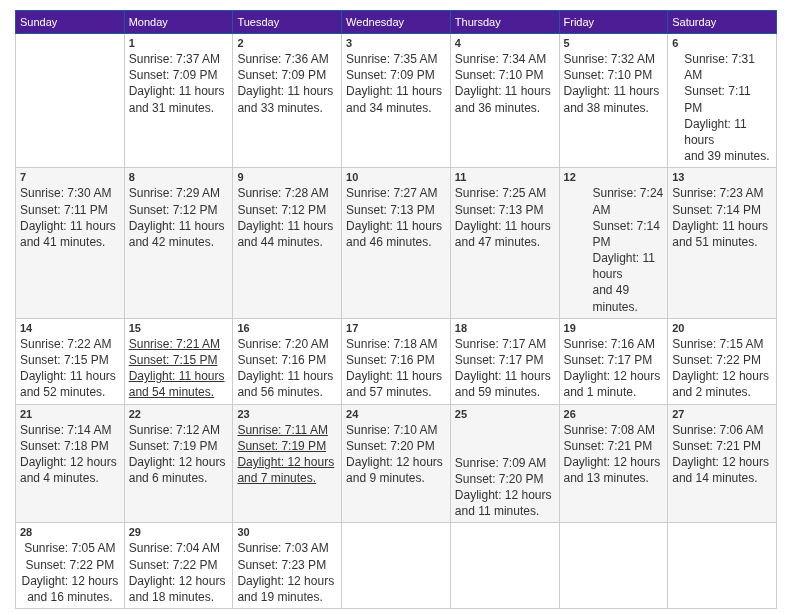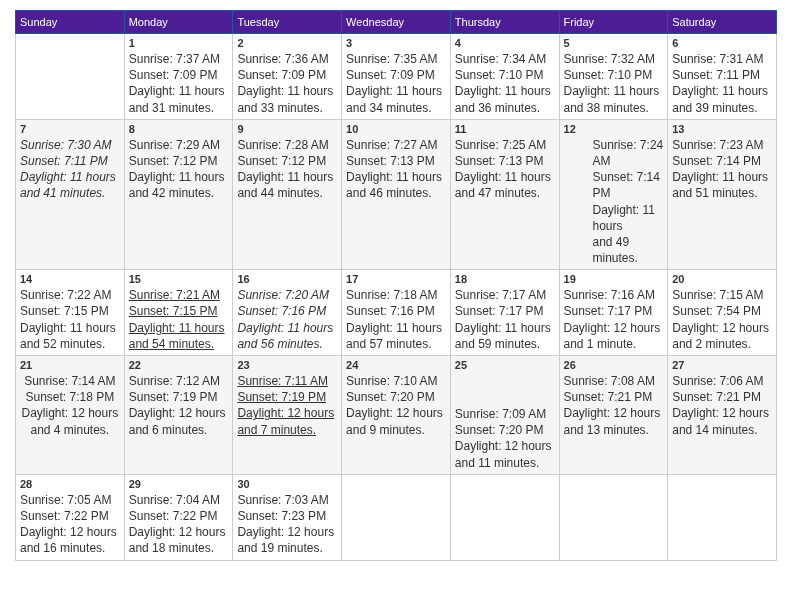--- a/index.html
+++ b/index.html
@@ -130,30 +130,30 @@
           </td>
           <td>
             <span class="day-num">5</span>
             <div class="day-info" style="white-space: pre-line;">Sunrise: 7:32 AM
 Sunset: 7:10 PM
 Daylight: 11 hours
 and 38 minutes.</div>
           </td>
           <td>
             <span class="day-num">6</span>
-            <div class="day-info" style="white-space: pre-line;">Sunrise: 7:31 AM
+            <div class="day-info" style="white-space: pre-line; margin-left: 12px;">Sunrise: 7:31 AM
 Sunset: 7:11 PM
 Daylight: 11 hours
 and 39 minutes.</div>
           </td>
         </tr>
         <tr>
           <td>
             <span class="day-num">7</span>
-            <div class="day-info" style="white-space: pre-line; font-style: italic;">Sunrise: 7:30 AM
+            <div class="day-info" style="white-space: pre-line;">Sunrise: 7:30 AM
 Sunset: 7:11 PM
 Daylight: 11 hours
 and 41 minutes.</div>
           </td>
           <td>
             <span class="day-num">8</span>
             <div class="day-info" style="white-space: pre-line;">Sunrise: 7:29 AM
 Sunset: 7:12 PM
 Daylight: 11 hours
 and 42 minutes.</div>
@@ -204,21 +204,21 @@
           </td>
           <td>
             <span class="day-num">15</span>
             <div class="day-info" style="white-space: pre-line; text-decoration: underline;">Sunrise: 7:21 AM
 Sunset: 7:15 PM
 Daylight: 11 hours
 and 54 minutes.</div>
           </td>
           <td>
             <span class="day-num">16</span>
-            <div class="day-info" style="white-space: pre-line; font-style: italic;">Sunrise: 7:20 AM
+            <div class="day-info" style="white-space: pre-line;">Sunrise: 7:20 AM
 Sunset: 7:16 PM
 Daylight: 11 hours
 and 56 minutes.</div>
           </td>
           <td>
             <span class="day-num">17</span>
             <div class="day-info" style="white-space: pre-line;">Sunrise: 7:18 AM
 Sunset: 7:16 PM
 Daylight: 11 hours
 and 57 minutes.</div>
@@ -233,29 +233,29 @@
           <td>
             <span class="day-num">19</span>
             <div class="day-info" style="white-space: pre-line;">Sunrise: 7:16 AM
 Sunset: 7:17 PM
 Daylight: 12 hours
 and 1 minute.</div>
           </td>
           <td>
             <span class="day-num">20</span>
             <div class="day-info" style="white-space: pre-line;">Sunrise: 7:15 AM
-Sunset: 7:54 PM
+Sunset: 7:22 PM
 Daylight: 12 hours
 and 2 minutes.</div>
           </td>
         </tr>
         <tr>
           <td>
             <span class="day-num">21</span>
-            <div class="day-info" style="white-space: pre-line; text-align: center;">Sunrise: 7:14 AM
+            <div class="day-info" style="white-space: pre-line;">Sunrise: 7:14 AM
 Sunset: 7:18 PM
 Daylight: 12 hours
 and 4 minutes.</div>
           </td>
           <td>
             <span class="day-num">22</span>
             <div class="day-info" style="white-space: pre-line;">Sunrise: 7:12 AM
 Sunset: 7:19 PM
 Daylight: 12 hours
 and 6 minutes.</div>
@@ -292,21 +292,21 @@
             <span class="day-num">27</span>
             <div class="day-info" style="white-space: pre-line;">Sunrise: 7:06 AM
 Sunset: 7:21 PM
 Daylight: 12 hours
 and 14 minutes.</div>
           </td>
         </tr>
         <tr>
           <td>
             <span class="day-num">28</span>
-            <div class="day-info" style="white-space: pre-line;">Sunrise: 7:05 AM
+            <div class="day-info" style="white-space: pre-line; text-align: center;">Sunrise: 7:05 AM
 Sunset: 7:22 PM
 Daylight: 12 hours
 and 16 minutes.</div>
           </td>
           <td>
             <span class="day-num">29</span>
             <div class="day-info" style="white-space: pre-line;">Sunrise: 7:04 AM
 Sunset: 7:22 PM
 Daylight: 12 hours
 and 18 minutes.</div>

